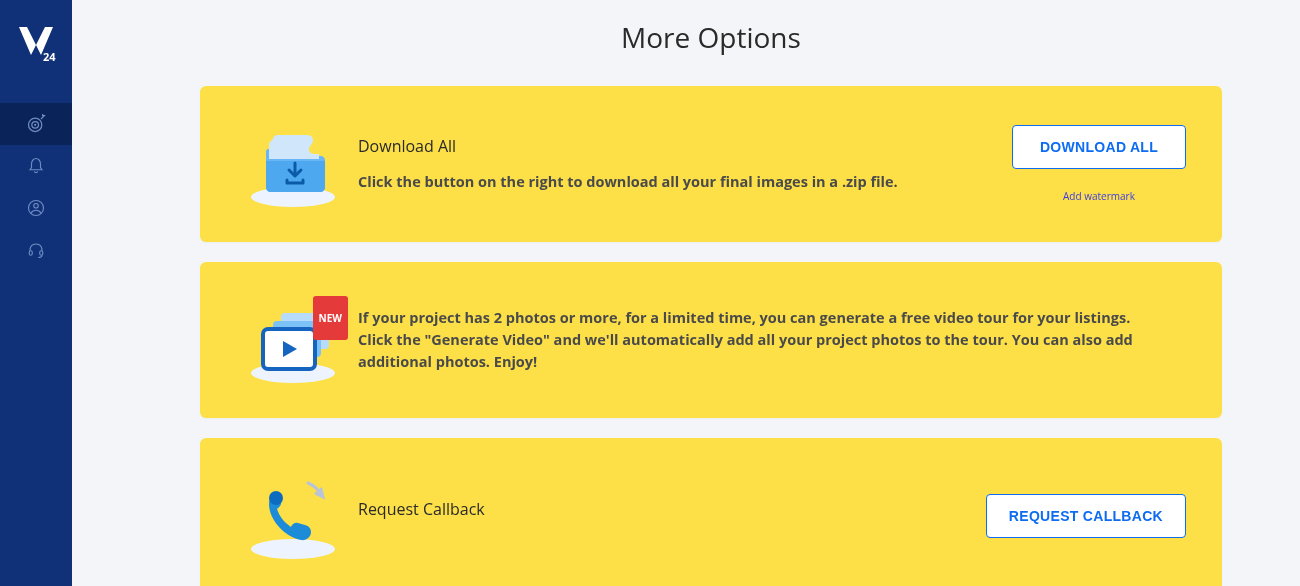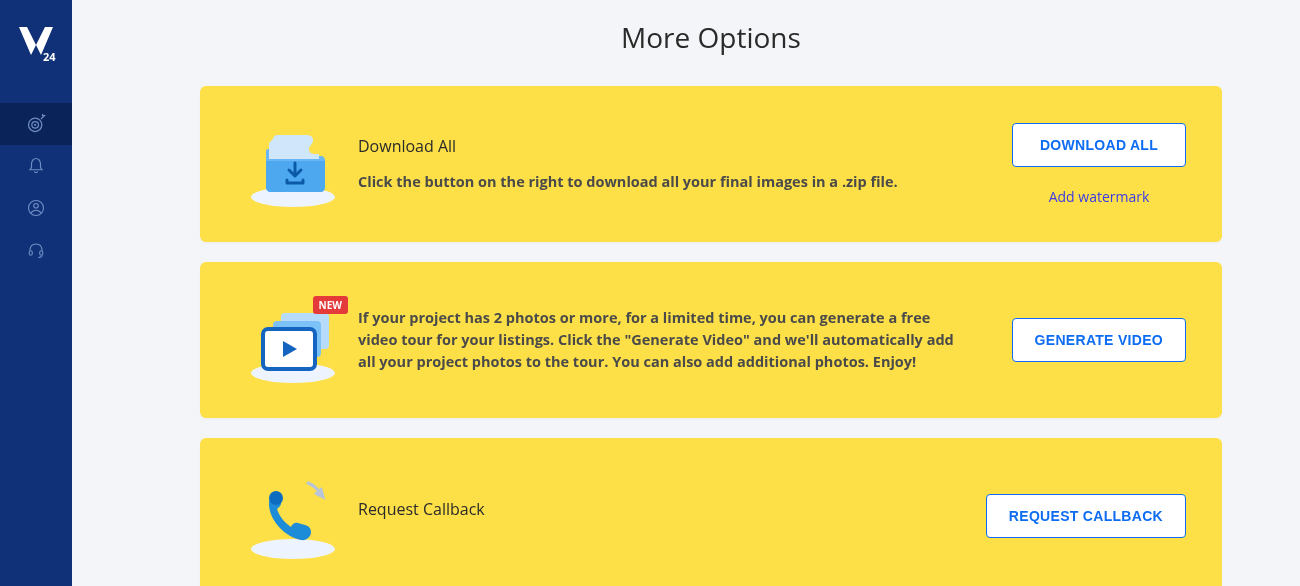--- a/index.html
+++ b/index.html
@@ -104,33 +104,33 @@
       font-weight: 600;
       padding: 13px 22px;
       min-width: 174px;
       text-align: center;
       border-radius: 4px;
       cursor: pointer;
       letter-spacing: 0.3px;
     }
     .link {
       color: #3a3ae8;
-      font-size: 14px;
+      font-size: 10px;
       margin-top: 20px;
       cursor: pointer;
     }
     .new-badge {
       position: absolute;
       top: 6px;
       right: 10px;
       background: #e43a3a;
       color: #fff;
       font-size: 10px;
       font-weight: 700;
-      padding: 2px 6px;
+      padding: 15px 6px;
       border-radius: 3px;
     }
   </style>
 </head>
 <body>
 
 <div class="sidebar">
   <div class="logo">
     <svg width="46" height="46" viewBox="0 0 46 46">
       <path d="M6 6 L18 34 L23 24 L28 34 L40 6 L32 6 L23 24 L14 6 Z" fill="#fff"></path>
@@ -201,23 +201,20 @@
         <rect x="38" y="18" width="48" height="36" rx="4" fill="#b6dbfb"></rect>
         <rect x="30" y="26" width="48" height="36" rx="4" fill="#7dc2f7"></rect>
         <rect x="20" y="34" width="52" height="40" rx="5" fill="#fff" stroke="#1565c0" stroke-width="4"></rect>
         <path d="M40 46 L40 62 L54 54 Z" fill="#1565c0"></path>
       </svg>
       <div class="new-badge">NEW</div>
     </div>
     <div class="card-content">
       <div class="card-description">If your project has 2 photos or more, for a limited time, you can generate a free video tour for your listings. Click the "Generate Video" and we'll automatically add all your project photos to the tour. You can also add additional photos. Enjoy!</div>
     </div>
-    <div class="card-actions">
-      <button class="btn">GENERATE VIDEO</button>
-    </div>
   </div>
 
   <div class="card">
     <div class="card-icon">
       <svg width="100" height="90" viewBox="0 0 100 90">
         <ellipse cx="50" cy="78" rx="42" ry="10" fill="#eef4ff"></ellipse>
         <path d="M65 12 C70 14 75 18 78 24 L72 22 L80 26 L78 18" stroke="#b8c4d8" stroke-width="3" fill="none" stroke-linecap="round"></path>
         <path d="M36 22 C30 22 26 27 26 33 C26 48 40 65 58 69 C63 70 68 66 68 61 C68 58 66 55 62 54 L55 52 C52 51 49 53 48 56 C42 52 36 45 34 38 C37 36 39 33 38 30 L36 22 Z" fill="#1d8cd8"></path>
         <circle cx="33" cy="27" r="7" fill="#0d6cc0"></circle>
       </svg>

